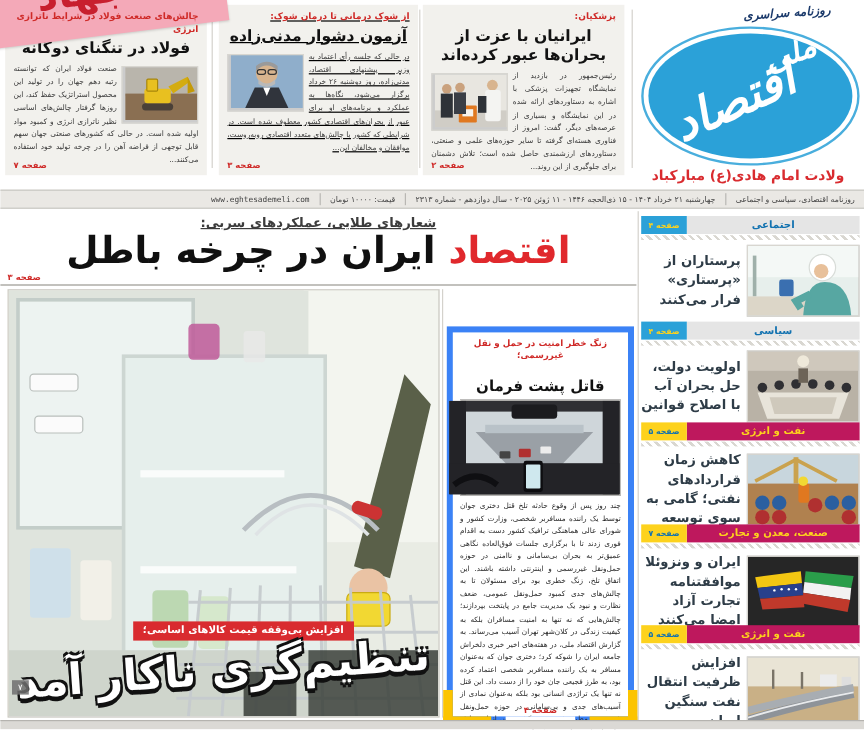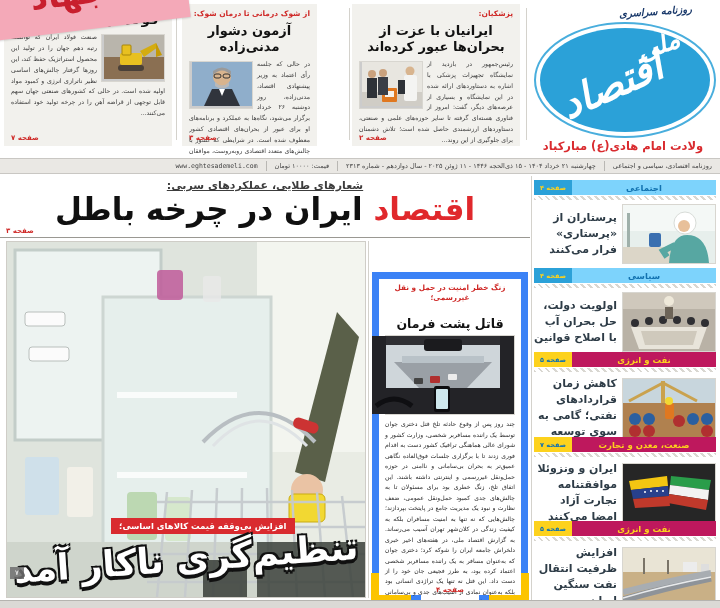--- a/index.html
+++ b/index.html
@@ -1,21 +1,21 @@
 <!DOCTYPE html>
 <html lang="fa" dir="rtl"><head>
 <meta charset="utf-8">
 <style>
   html,body{margin:0;padding:0;background:#fff;}
   .page{position:relative;width:720px;height:608px;background:#fff;overflow:hidden;
         font-family:"DejaVu Sans", sans-serif;direction:rtl;}
   
   .teaser{position:absolute;top:4px;height:142px;background:#f2f1ed;padding:5px 7px;box-sizing:border-box;}
   .t1{left:4px;width:168px;}
-  .t2{left:182px;width:135px;}
+  .t2{left:182px;width:166px;text-decoration:underline;}
   .t3{left:352px;width:168px;}
   .t-kicker{position:relative;z-index:3;color:#cf2a28;font-size:7.5px;font-weight:bold;text-align:right;line-height:1.4;}
   .t-title{color:#121212;font-size:13px;font-weight:900;text-align:center;line-height:1.25;margin:3px 0 4px;}
   .t-bodywrap{overflow:hidden;}
   .t-img{width:62px;height:46px;border:1px solid #d8d6d0;background:#ccc;}
   .imgR{float:right;margin:2px 0 2px 4px;}
   .imgL{float:left;margin:2px 4px 2px 0;}
   .t-body{font-size:6.2px;line-height:1.75;text-align:justify;color:#3a3a3a;}
   .t-page{position:absolute;left:7px;bottom:4px;color:#cf2a28;font-size:7px;font-weight:bold;}
   .ribbon{position:absolute;left:-30px;top:-16px;width:215px;height:42px;background:#f4a9b8;
@@ -51,56 +51,57 @@
              box-sizing:border-box;overflow:hidden;background:#e9ece4;}
   .ph-banner{position:absolute;left:104px;top:276px;background:#d92b2f;color:#fff;font-size:8.5px;
              font-weight:bold;padding:3px 8px;z-index:4;}
   .ph-title{position:absolute;left:0;top:296px;width:100%;text-align:center;z-index:4;
             transform:rotate(-4deg);color:#fff;font-size:36px;font-weight:900;
             text-shadow:2px 2px 0 #111,-2px 2px 0 #111,2px -2px 0 #111,-2px -2px 0 #111,0 4px 0 #111;}
   .ph-num{position:absolute;left:3px;bottom:18px;background:rgba(110,110,110,.85);color:#fff;
           font-size:7px;padding:2px 5px;z-index:4;}
   
   .boxed{position:absolute;left:372px;top:272px;width:156px;height:330px;box-sizing:border-box;
-         border:7px solid #3b82f6;background:#fff;padding:4px 6px 14px;}
+         border:5px solid #3b82f6;background:#fff;padding:4px 6px 14px;}
   .bx-corner{position:absolute;background:#fcc400;}
   .bx-gap{position:absolute;bottom:-5px;left:50%;transform:translateX(-50%);width:58px;height:5px;background:#fff;}
   .bx-kicker{color:#cf2a28;font-size:7.3px;font-weight:bold;text-align:center;line-height:1.4;}
   .bx-title{color:#111;font-size:12.5px;font-weight:900;text-align:center;margin:13px 0 4px;}
   .bx-img{width:100%;height:80px;border:1px solid #d8d6d0;box-sizing:border-box;background:#2f2f33;}
   .bx-body{font-size:6.1px;line-height:1.72;text-align:justify;color:#2a2a2a;margin-top:4px;}
   .bx-page{position:absolute;bottom:1px;left:0;width:100%;text-align:center;color:#cf2a28;
            font-size:7px;font-weight:bold;}
   
   .sidebar{position:absolute;left:534px;top:178px;width:182px;height:424px;}
   .sb-sec{position:absolute;left:0;width:182px;}
   .sb-head{display:flex;height:15px;font-weight:bold;}
   .sb-bar{flex:1;display:flex;align-items:center;justify-content:center;font-size:8.5px;}
   .sb-pg{width:38px;display:flex;align-items:center;justify-content:center;font-size:6.5px;}
-  .head-y .sb-bar{background:#7dd3fc;color:#1272b0;}
+  .head-y .sb-bar{background:#e5e5e5;color:#1272b0;}
   .head-y .sb-pg{background:#2ba1d8;color:#fdd21d;}
   .head-b .sb-bar{background:#be185d;color:#fdd21d;}
   .head-b .sb-pg{background:#fdd21d;color:#1272b0;}
   .sb-hatch{height:4px;margin-top:1px;background:repeating-linear-gradient(45deg,#d9d7d1 0 2px,transparent 2px 5px);}
   .sb-item{display:flex;gap:5px;margin-top:4px;align-items:center;}
   .sb-img{width:94px;height:60px;border:1px solid #d8d6d0;box-sizing:border-box;background:#ccc;flex:none;}
   .sb-item-title{flex:1;font-size:11px;font-weight:900;color:#2e3c47;line-height:1.45;}
   
   .botstrip{position:absolute;left:0;top:600px;width:720px;height:8px;background:#dbd9d5;border-top:1px solid #b5b3af;box-sizing:border-box;}
   svg{display:block;}
 </style>
 </head>
 <body>
 
 <div class="page">
 
   <div class="teaser t1">
     <div class="ribbon">
       <span>جهاد</span>
     </div>
+    <div class="t-kicker">چالش‌های صنعت فولاد در شرایط ناترازی انرژی</div>
     <div class="t-title">فولاد در تنگنای دوگانه</div>
     <div class="t-bodywrap">
       <div class="t-img imgR">
         <svg width="60" height="44" viewBox="0 0 60 44">
             <rect width="60" height="24" fill="#b9b5ac"></rect>
             <rect y="22" width="60" height="22" fill="#8a6f52"></rect>
             <rect x="14" y="30" width="26" height="6" rx="3" fill="#4a4038"></rect>
             <rect x="16" y="18" width="22" height="12" rx="2" fill="#e8c020"></rect>
             <rect x="18" y="10" width="9" height="10" rx="1" fill="#e8c020" stroke="#a8860a"></rect>
             <path d="M36 16 L52 8 L54 12 L40 22 Z" fill="#d4ac10"></path>

